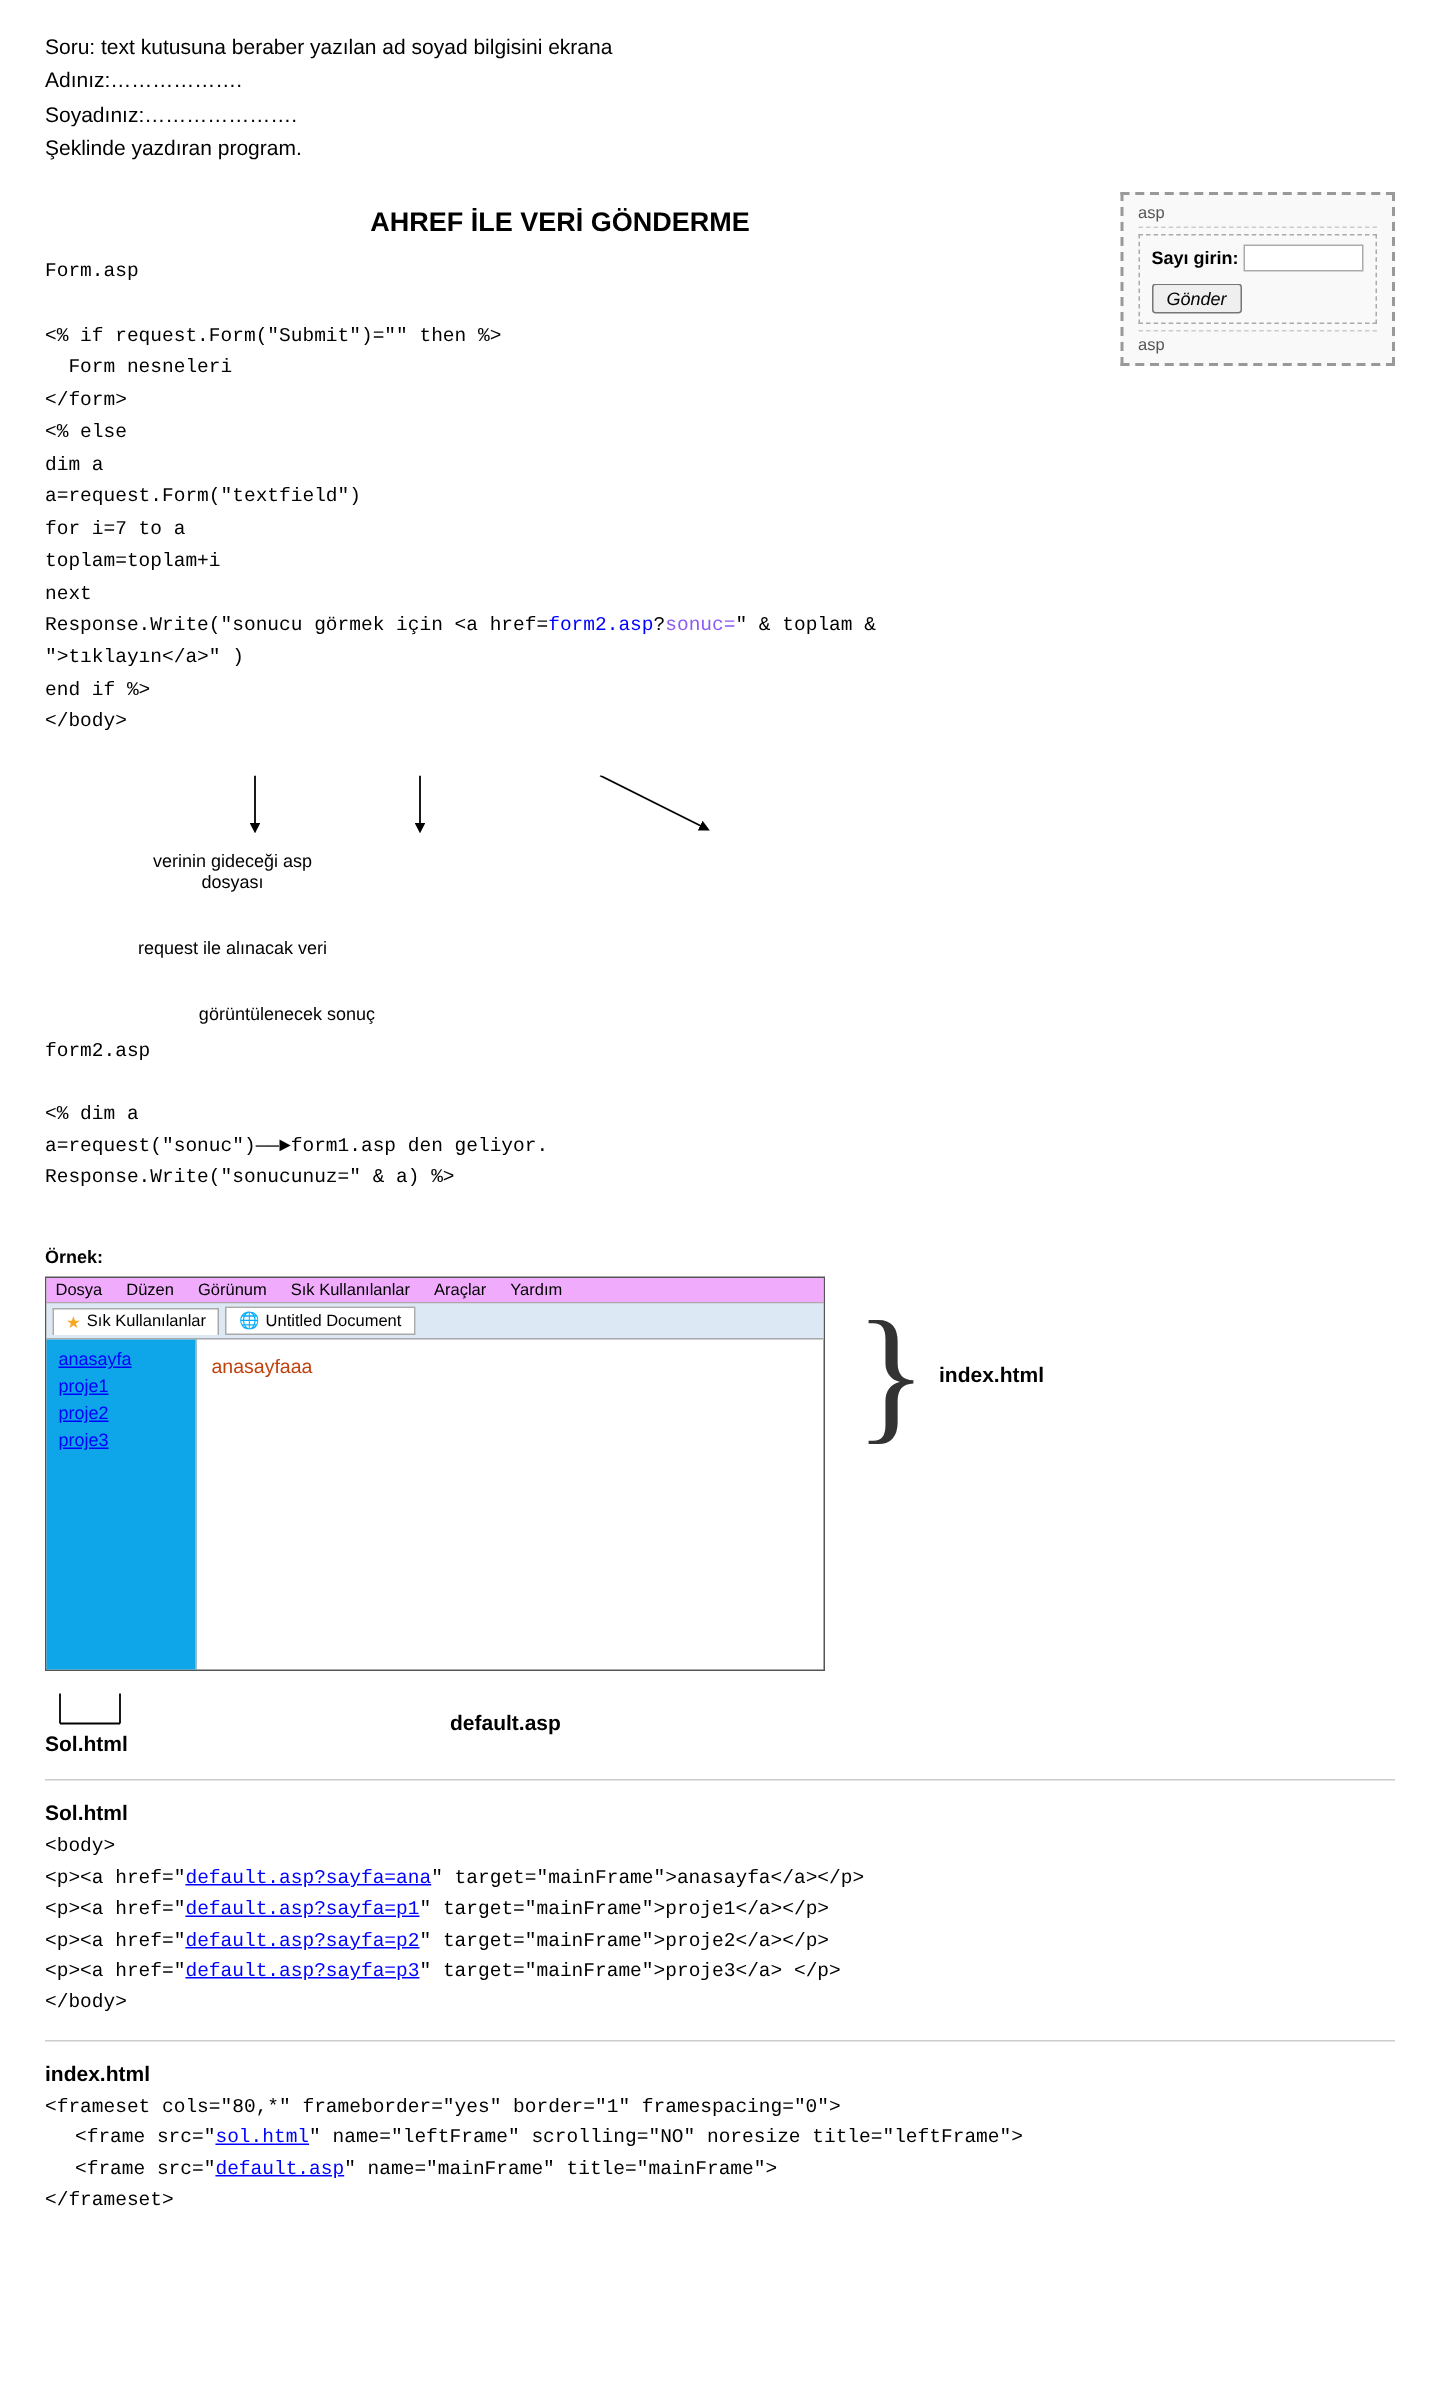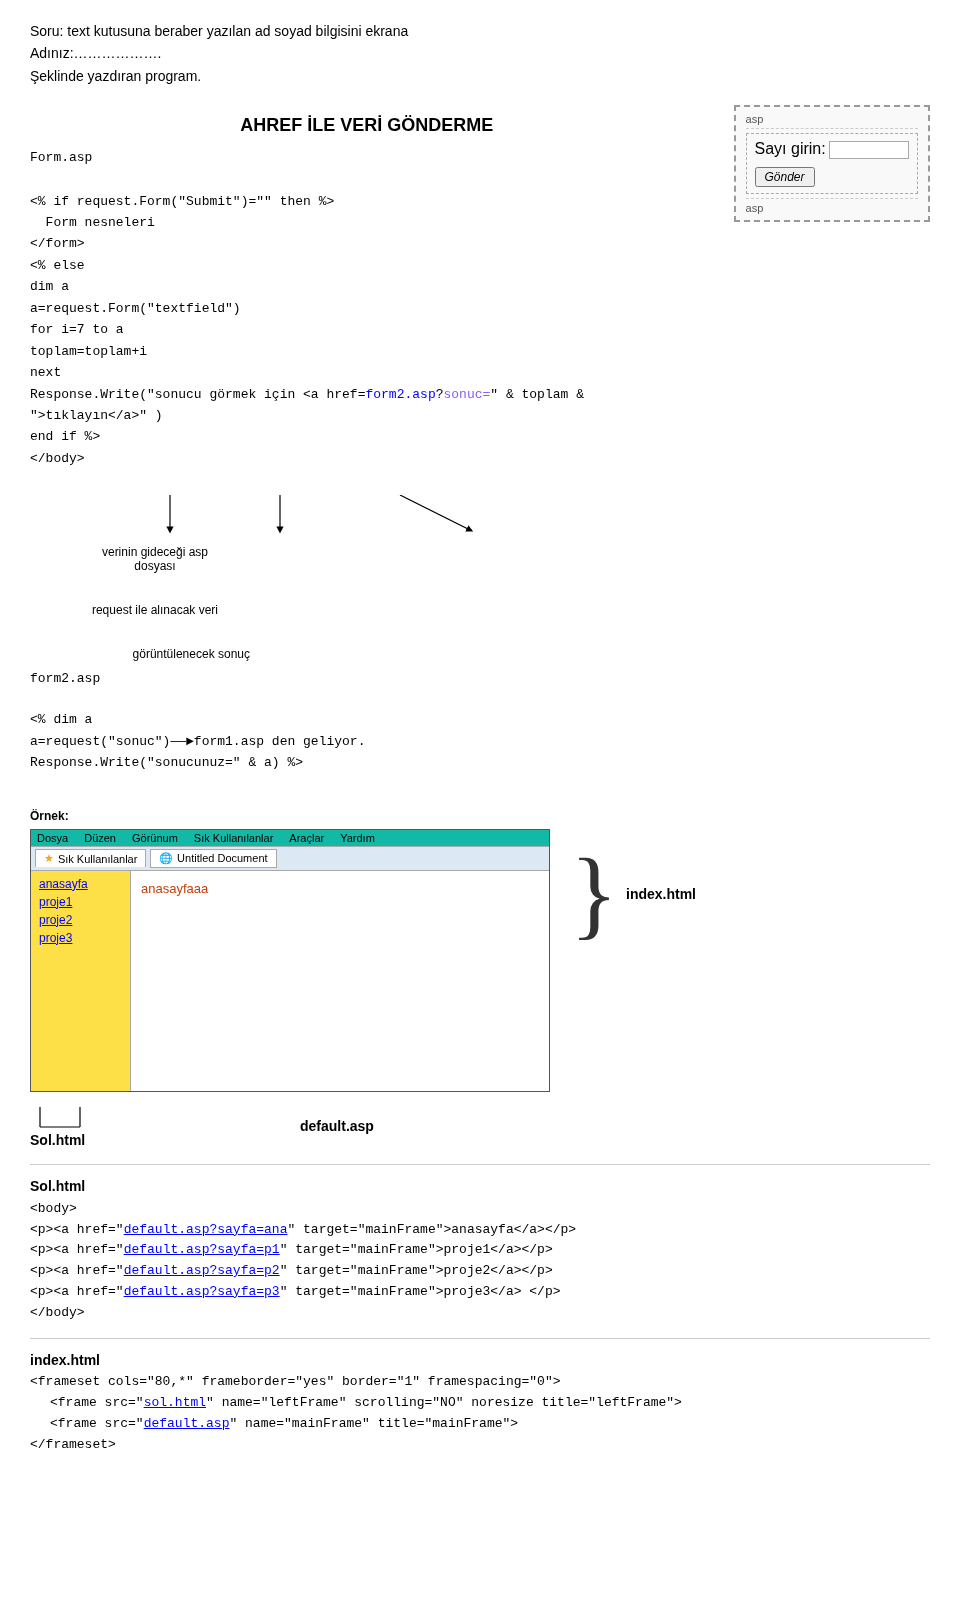--- a/index.html
+++ b/index.html
@@ -43,21 +43,21 @@
       border: 2px dashed #999;
       padding: 6px 10px;
       min-width: 180px;
       background: #f9f9f9;
       font-size: 12px;
     }
     .mock-browser .browser-inner {
       border: 1px dashed #aaa;
       padding: 6px 8px;
     }
-    .mock-browser label { font-size: 16px; }
+    .mock-browser label { font-size: 12px; font-weight: bold; }
     .mock-browser input[type=text] {
       border: 1px solid #aaa;
       width: 100px;
       font-size: 12px;
       padding: 1px 3px;
     }
     .mock-browser button {
       font-size: 12px;
       padding: 1px 6px;
       margin-top: 4px;
@@ -73,21 +73,21 @@
       margin-bottom: 6px;
     }
     .browser-mockup {
       border: 1px solid #555;
       width: 520px;
       font-size: 12px;
       background: #fff;
       margin-bottom: 0;
     }
     .browser-menu {
-      background: #14b8a6;
+      background: #f0abfc;
       border-bottom: 1px solid #aaa;
       padding: 2px 6px;
       font-size: 11px;
       display: flex;
       gap: 16px;
     }
     .browser-tabs {
       background: #dce9f5;
       border-bottom: 1px solid #aaa;
       display: flex;
@@ -115,21 +115,21 @@
       gap: 4px;
     }
     .browser-body {
       display: flex;
       height: 220px;
     }
     .browser-left {
       width: 100px;
       border-right: 1px solid #aaa;
       padding: 6px 8px;
-      background: #fde047;
+      background: #0ea5e9;
     }
     .browser-left a {
       display: block;
       color: blue;
       text-decoration: underline;
       font-size: 12px;
       margin-bottom: 4px;
       cursor: pointer;
     }
     .browser-main {
@@ -160,20 +160,21 @@
     }
   </style>
 </head>
 <body>
 
 <div class="page-content">
 
   <div class="question-block">
     <div>Soru: text kutusuna beraber yazılan ad soyad bilgisini ekrana</div>
     <div>Adınız:……………….</div>
+    <div>Soyadınız:………………….</div>
     <div>Şeklinde yazdıran program.</div>
   </div>
 
   <div class="two-col">
     <div style="flex:1">
       <div class="section-title">AHREF İLE VERİ GÖNDERME</div>
       <div style="margin-bottom:4px; font-family:'Courier New',monospace; font-size:13px;">Form.asp</div>
       <div class="code-block" style="position:relative;">
 <span>&lt;% if request.Form("Submit")="" then %&gt;</span>
 <span>  Form nesneleri</span>

